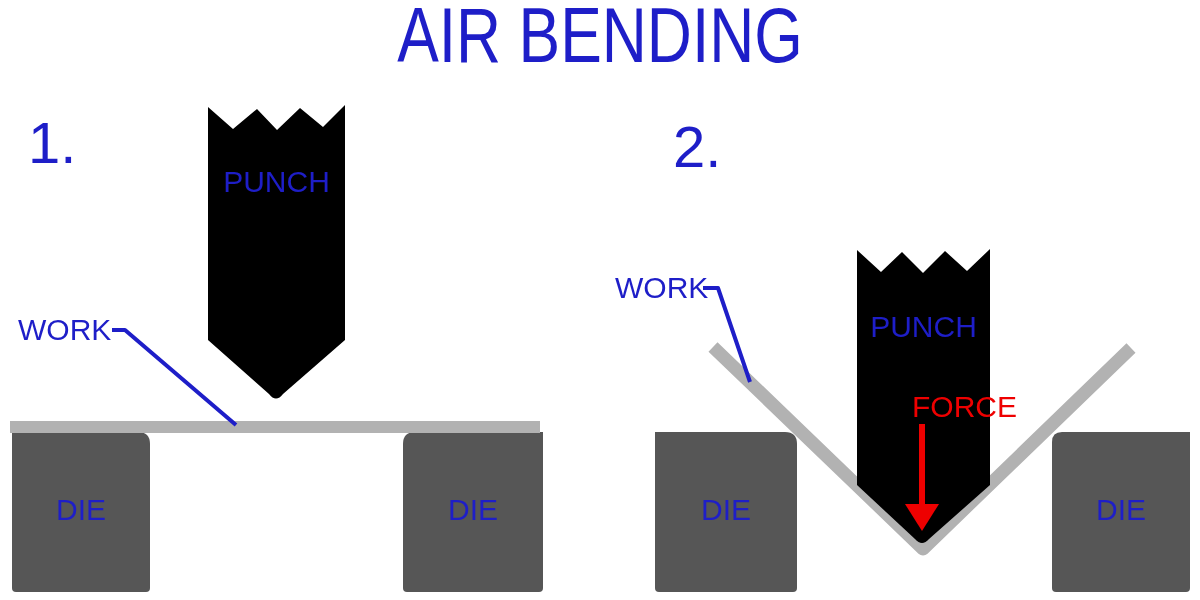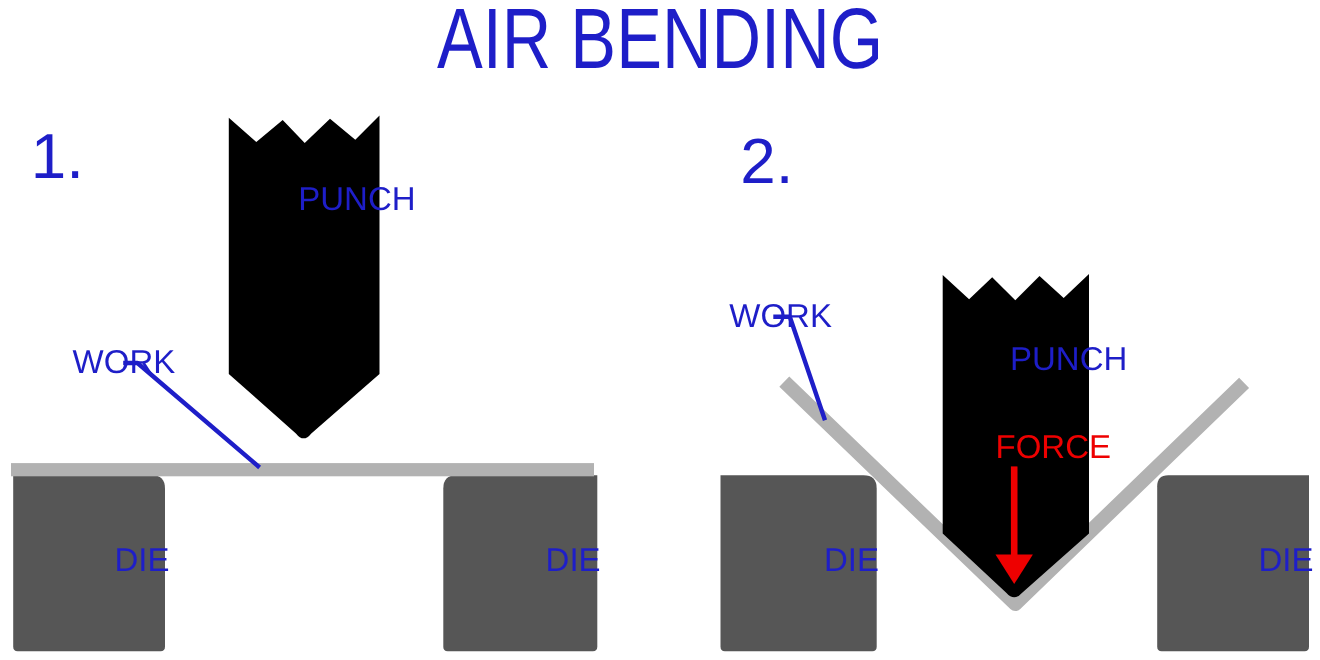--- a/index.html
+++ b/index.html
@@ -17,21 +17,21 @@
   .shape-punch{fill:var(--punch-black);}
   .leader{stroke:var(--blue);stroke-width:4;fill:none;stroke-linejoin:round;}
   .arrow-shaft{stroke:var(--red);stroke-width:6;}
   .arrow-head{fill:var(--red);}
   .lbl{position:absolute;line-height:1;white-space:nowrap;color:var(--blue);}
   .title{
     left:0;top:-4px;width:1200px;text-align:center;
     font-size:78px;transform:scaleX(0.8);
   }
   .stage-num{font-size:58px;}
-  .small-lbl{font-size:30px;margin-left:48px;}
+  .small-lbl{font-size:30px;}
   .centered{text-align:center;}
   .force{color:var(--red);}
 </style>
 </head>
 <body>
 
 <div class="canvas">
 
   <svg class="diagram-svg" viewBox="0 0 1200 600">
 
@@ -56,17 +56,17 @@
 
   <div class="lbl stage-num" style="left:28px;top:114px;">1.</div>
   <div class="lbl small-lbl" style="left:18px;top:315px;">WORK</div>
   <div class="lbl small-lbl centered" style="left:208px;top:167px;width:137px;">PUNCH</div>
   <div class="lbl small-lbl centered" style="left:12px;top:495px;width:138px;">DIE</div>
   <div class="lbl small-lbl centered" style="left:403px;top:495px;width:140px;">DIE</div>
 
   <div class="lbl stage-num" style="left:673px;top:118px;">2.</div>
   <div class="lbl small-lbl" style="left:615px;top:273px;">WORK</div>
   <div class="lbl small-lbl centered" style="left:857px;top:312px;width:133px;">PUNCH</div>
-  <div class="lbl small-lbl centered force" style="left:832px;top:392px;width:155px;">FORCE</div>
+  <div class="lbl small-lbl centered force" style="left:887px;top:392px;width:155px;">FORCE</div>
   <div class="lbl small-lbl centered" style="left:655px;top:495px;width:142px;">DIE</div>
   <div class="lbl small-lbl centered" style="left:1052px;top:495px;width:138px;">DIE</div>
 
 </div>
 
 </body></html>

